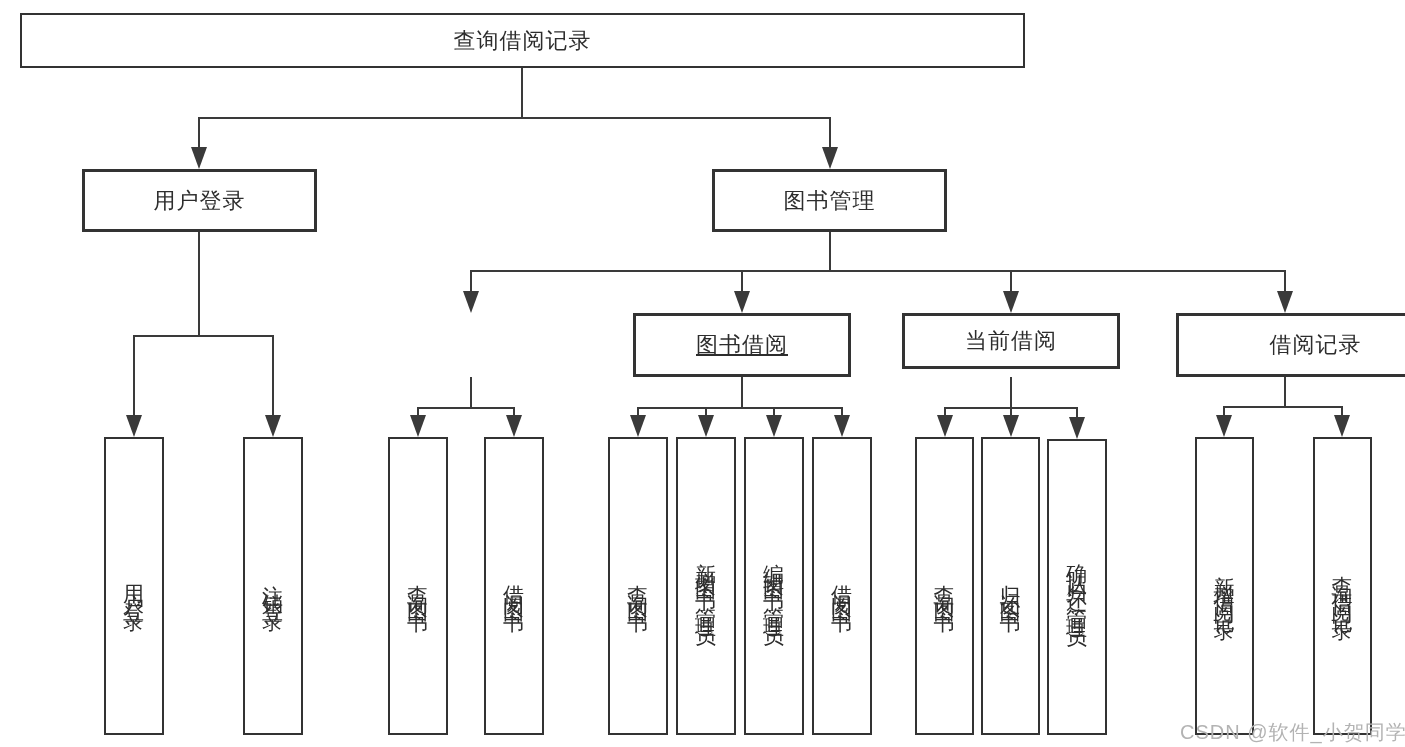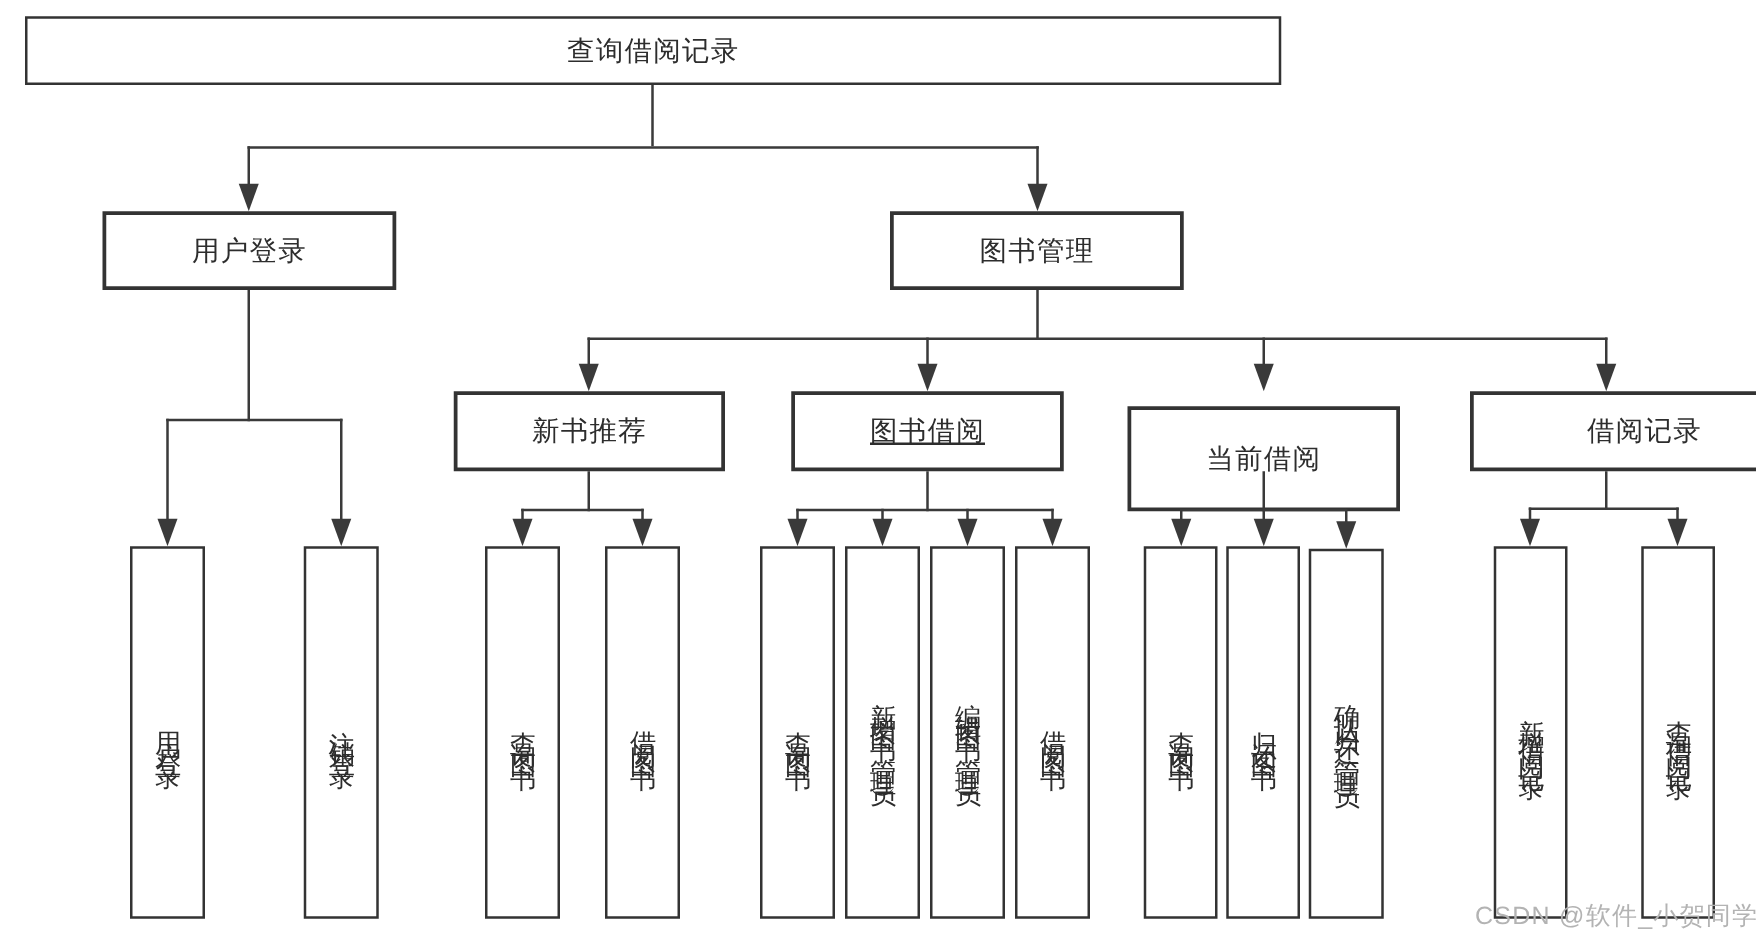--- a/index.html
+++ b/index.html
@@ -63,27 +63,24 @@
     <span>查询借阅记录</span>
   </div>
 
   <div class="box lvl" style="left:82px; top:169px; width:235px; height:63px;">
     <span>用户登录</span>
   </div>
   <div class="box lvl" style="left:712px; top:169px; width:235px; height:63px;">
     <span>图书管理</span>
   </div>
 
-  <div class="box lvl" style="left:363px; top:313px; width:217px; height:64px;">
-    <span>新书推荐</span>
-  </div>
   <div class="box lvl" style="left:633px; top:313px; width:218px; height:64px;text-decoration:underline;">
     <span>图书借阅</span>
   </div>
-  <div class="box lvl" style="left:902px; top:325px; width:218px; height:84px;font-family:Liberation Mono, monospace;">
+  <div class="box lvl" style="left:902px; top:313px; width:218px; height:56px;font-family:Liberation Mono, monospace;">
     <span>当前借阅</span>
   </div>
   <div class="box lvl" style="left:1176px; top:313px; width:242px; height:64px;padding-left:37px;">
     <span>借阅记录</span>
   </div>
 
   <div class="box leaf" style="left:104px; top:437px; width:60px; height:298px;">
     <span class="vtxt">用户登录</span>
   </div>
   <div class="box leaf" style="left:243px; top:437px; width:60px; height:298px;">

